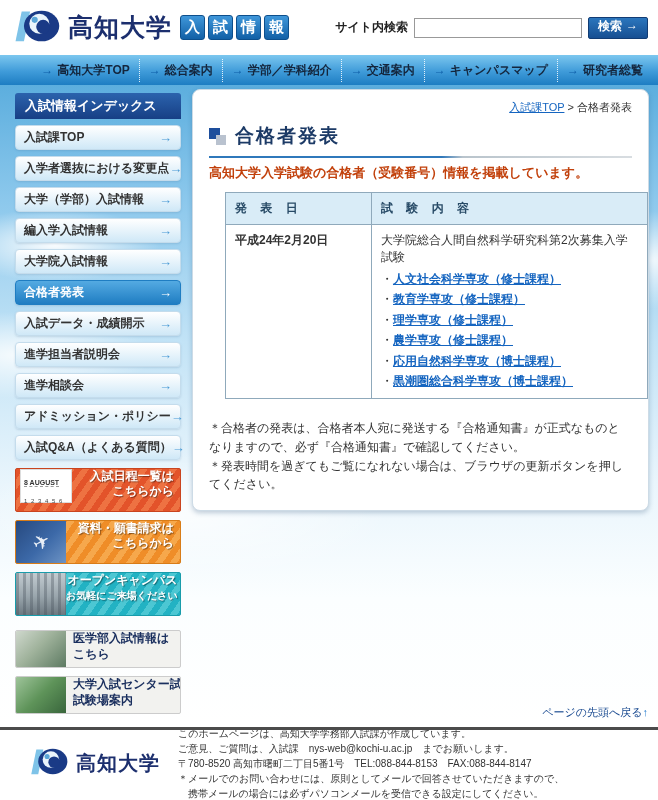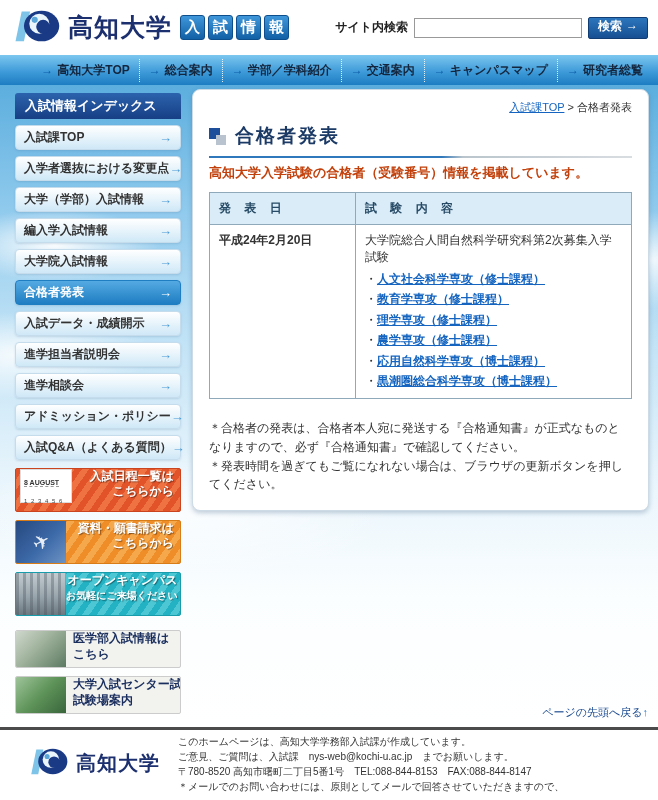--- a/index.html
+++ b/index.html
@@ -88,21 +88,21 @@
   .breadcrumb a{color:#1565c0;text-decoration:underline;cursor:pointer;}
   .title-row{display:flex;align-items:center;gap:9px;margin-top:8px;}
   .title-icon{position:relative;width:17px;height:17px;flex:none;}
   .title-icon .sq1{position:absolute;left:0;top:0;width:11px;height:11px;background:#1d4e9c;}
   .title-icon .sq2{position:absolute;right:0;bottom:0;width:10px;height:10px;background:#b9c2cf;}
   .page-title{margin:0;font-size:19px;font-weight:bold;color:#1c3a66;letter-spacing:2px;
     font-family:"DejaVu Serif",serif;}
   .title-rule{height:2px;margin-top:7px;
     background:linear-gradient(90deg,#2f78bb 0,#2f78bb 55%,#b9c4cc 60%,#d8dde1 100%);}
   .desc{margin-top:6px;font-size:13px;font-weight:bold;color:#c2410c;}
-  table.results{margin-top:10px;width:100%;border-collapse:collapse;font-size:12px;}
+  table.results{margin-top:10px;width:100%;border-collapse:collapse;font-size:12px;margin-left:16px;}
   .results th,.results td{border:1px solid #8fa9bb;padding:7px 9px;text-align:left;vertical-align:top;}
   .results th{background:#d9ecf7;color:#274a66;font-weight:bold;letter-spacing:5px;}
   .results td.date{width:146px;font-weight:bold;color:#333;}
   .exam-title{color:#333;margin-bottom:3px;}
   .link-line{line-height:1.7;color:#333;}
   .link-line a{color:#1565c0;font-weight:bold;text-decoration:underline;cursor:pointer;}
   .notes{margin-top:20px;font-size:12px;color:#333;line-height:1.55;}
 
   
   .back-top{position:absolute;right:10px;bottom:7px;font-size:11px;color:#17488f;cursor:pointer;}
@@ -309,14 +309,15 @@
         <circle cx="27" cy="17" r="4" fill="#5aa6d8"></circle>
       </svg>
     </span>
     <span class="logo-name">高知大学</span>
   </div>
   <div class="footer-text">
     <div>このホームページは、高知大学学務部入試課が作成しています。</div>
     <div>ご意見、ご質問は、入試課　nys-web@kochi-u.ac.jp　までお願いします。</div>
     <div>〒780-8520 高知市曙町二丁目5番1号　TEL:088-844-8153　FAX:088-844-8147</div>
     <div>＊メールでのお問い合わせには、原則としてメールで回答させていただきますので、</div>
+    <div>　携帯メールの場合には必ずパソコンメールを受信できる設定にしてください。</div>
   </div>
 </div>
 
 </body></html>

